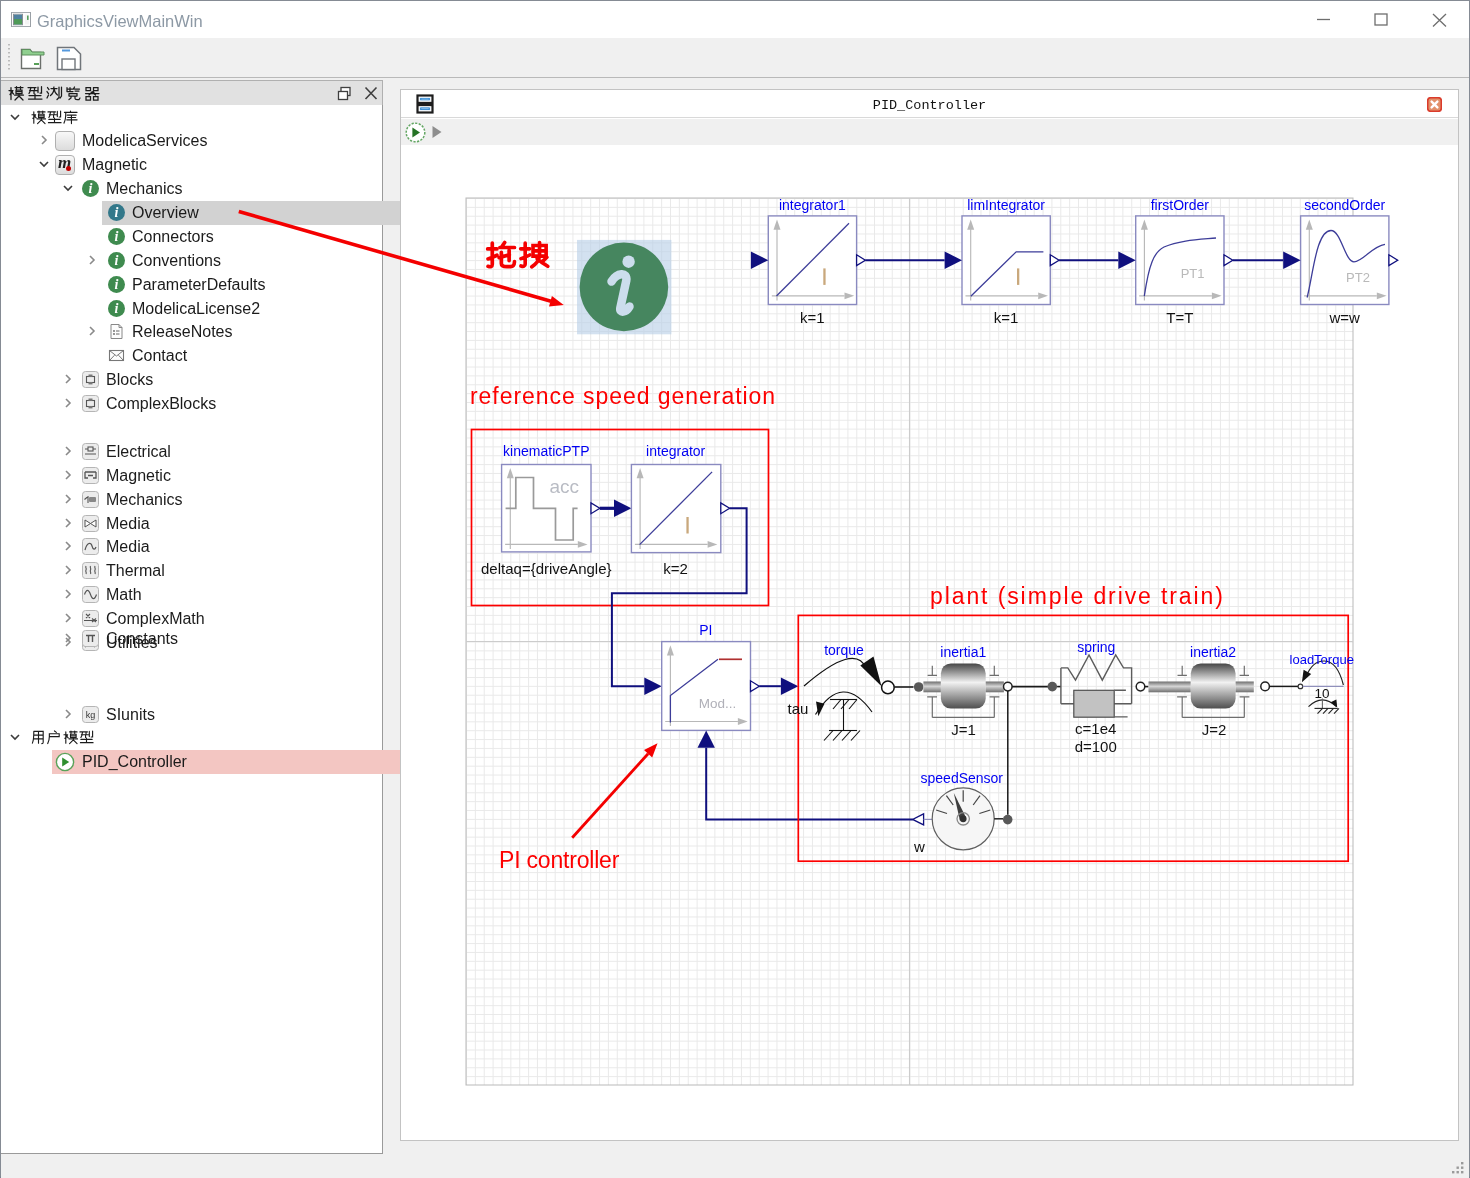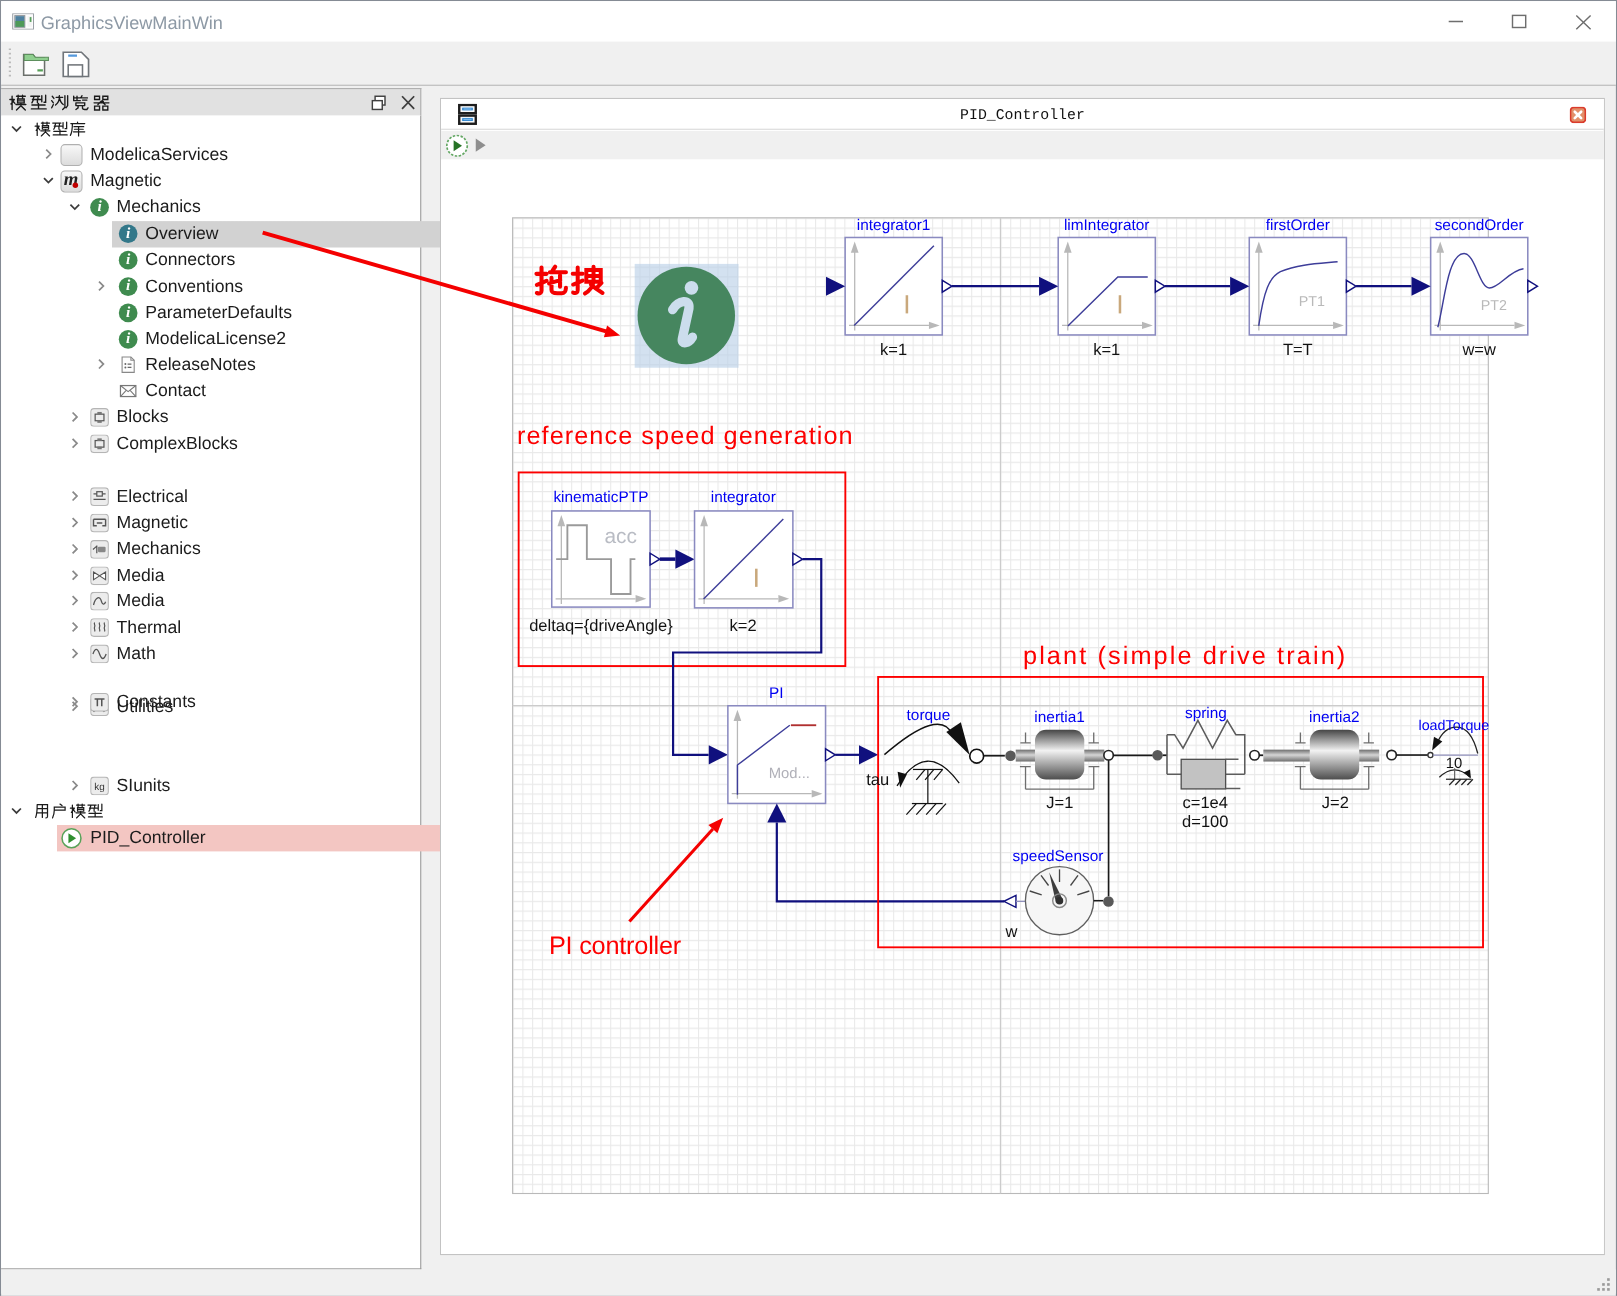--- a/index.html
+++ b/index.html
@@ -274,20 +274,30 @@
       </div>
   <div class="row" style="top:478.1px">
         <svg class="chev" style="left:62px" viewBox="0 0 10 10">
           <path d="M3 1 L7 5 L3 9" fill="none" stroke="#8a8a8a" stroke-width="1.6"></path>
         </svg>
         <svg class="ti17" style="left:81px" viewBox="0 0 17 17">
           <rect x="0.5" y="0.5" width="16" height="16" rx="3" fill="#ececec" stroke="#b5b5b5" stroke-width="1"></rect>
           <path d="M2.5 8.5 C4.5 3 6.5 3 8.5 8.5 C10.5 14 12.5 14 14.5 8.5" fill="none" stroke="#555" stroke-width="1.2"></path>
         </svg>
         <span class="rtxt" style="left:105px">Math</span>
+      </div>
+  <div class="row" style="top:502.0px">
+        <svg class="chev" style="left:62px" viewBox="0 0 10 10">
+          <path d="M3 1 L7 5 L3 9" fill="none" stroke="#8a8a8a" stroke-width="1.6"></path>
+        </svg>
+        <svg class="ti17" style="left:81px" viewBox="0 0 17 17">
+          <rect x="0.5" y="0.5" width="16" height="16" rx="3" fill="#ececec" stroke="#b5b5b5" stroke-width="1"></rect>
+          <path d="M4 4 L8 8 M8 4 L4 8 M10 12 L14 8.5 M10 8.5 L14 12 M2 10.5 H15" stroke="#555" stroke-width="1.1" fill="none"></path>
+        </svg>
+        <span class="rtxt" style="left:105px">ComplexMath</span>
       </div>
   <div class="row" style="top:525.9px">
         <svg class="chev" style="left:62px" viewBox="0 0 10 10">
           <path d="M3 1 L7 5 L3 9" fill="none" stroke="#8a8a8a" stroke-width="1.6"></path>
         </svg>
         <svg class="ti17" style="left:81px" viewBox="0 0 17 17">
           <rect x="0.5" y="0.5" width="16" height="16" rx="3" fill="#ececec" stroke="#b5b5b5" stroke-width="1"></rect>
           <path d="M3 4 L13 13 M13 4 L3 13" stroke="#555" stroke-width="1.4" fill="none"></path>
           <circle cx="5" cy="5" r="1.8" fill="none" stroke="#555" stroke-width="1.1"></circle>
         </svg>

